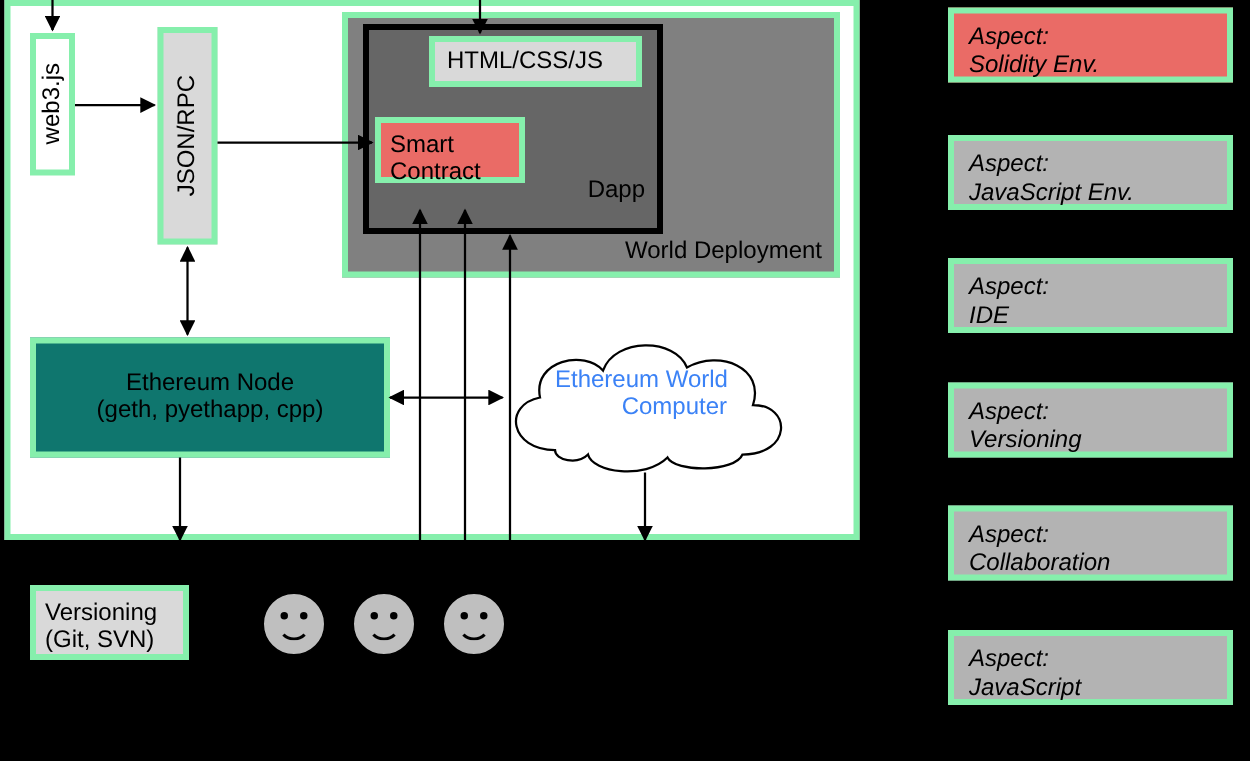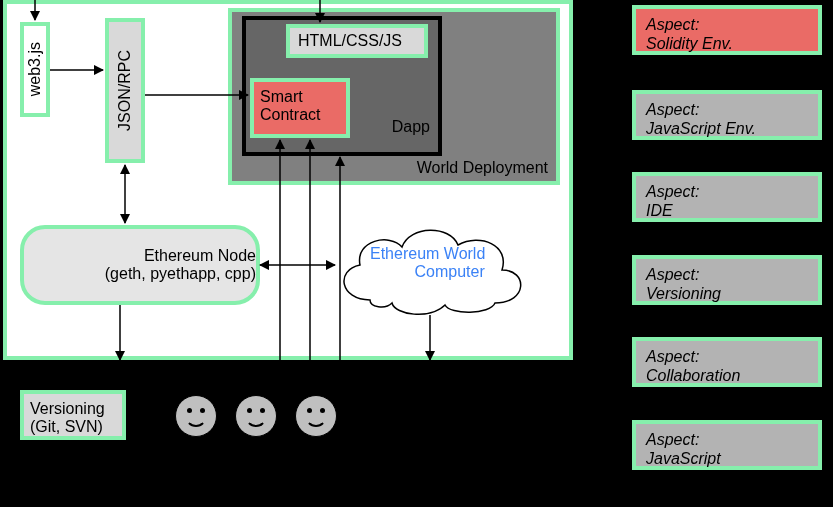--- a/index.html
+++ b/index.html
@@ -52,43 +52,42 @@
     position: absolute; right: 8px; bottom: 16px; color: #000;
   }
   
   .htmlcssjs {
     left: 250px; top: 24px; width: 142px; height: 34px;
     background: #d9d9d9;
     display: flex; align-items: center; padding-left: 8px; margin-left: 36px;
   }
   
   .smart {
-    left: 250px; top: 78px; width: 100px; height: 60px;
+    left: 250px; top: 78px; width: 100px; height: 44px;
     background: #ea6b66;
     padding: 6px;
   }
   
   .web3 {
     left: 20px; top: 22px; width: 30px; height: 95px;
     background: #fff;
     display: flex; align-items: center; justify-content: center;
   }
   
   .jsonrpc {
     left: 105px; top: 18px; width: 40px; height: 145px;
     background: #d9d9d9;
     display: flex; align-items: center; justify-content: center;
   }
   
   .eth-node {
     left: 20px; top: 225px; width: 240px; height: 80px;
-    background: #e5e5e5;
-    display: flex; flex-direction: column; justify-content: center; align-items: flex-end;
+    background: #0f766e;
+    display: flex; flex-direction: column; justify-content: center; align-items: center;
     text-align: center;
-    border-radius: 25px;
   }
   
   .versioning {
     left: 20px; top: 390px; width: 106px; height: 50px;
     background: #d9d9d9;
     padding: 6px;
   }
   
   .cloud {
     position: absolute;

